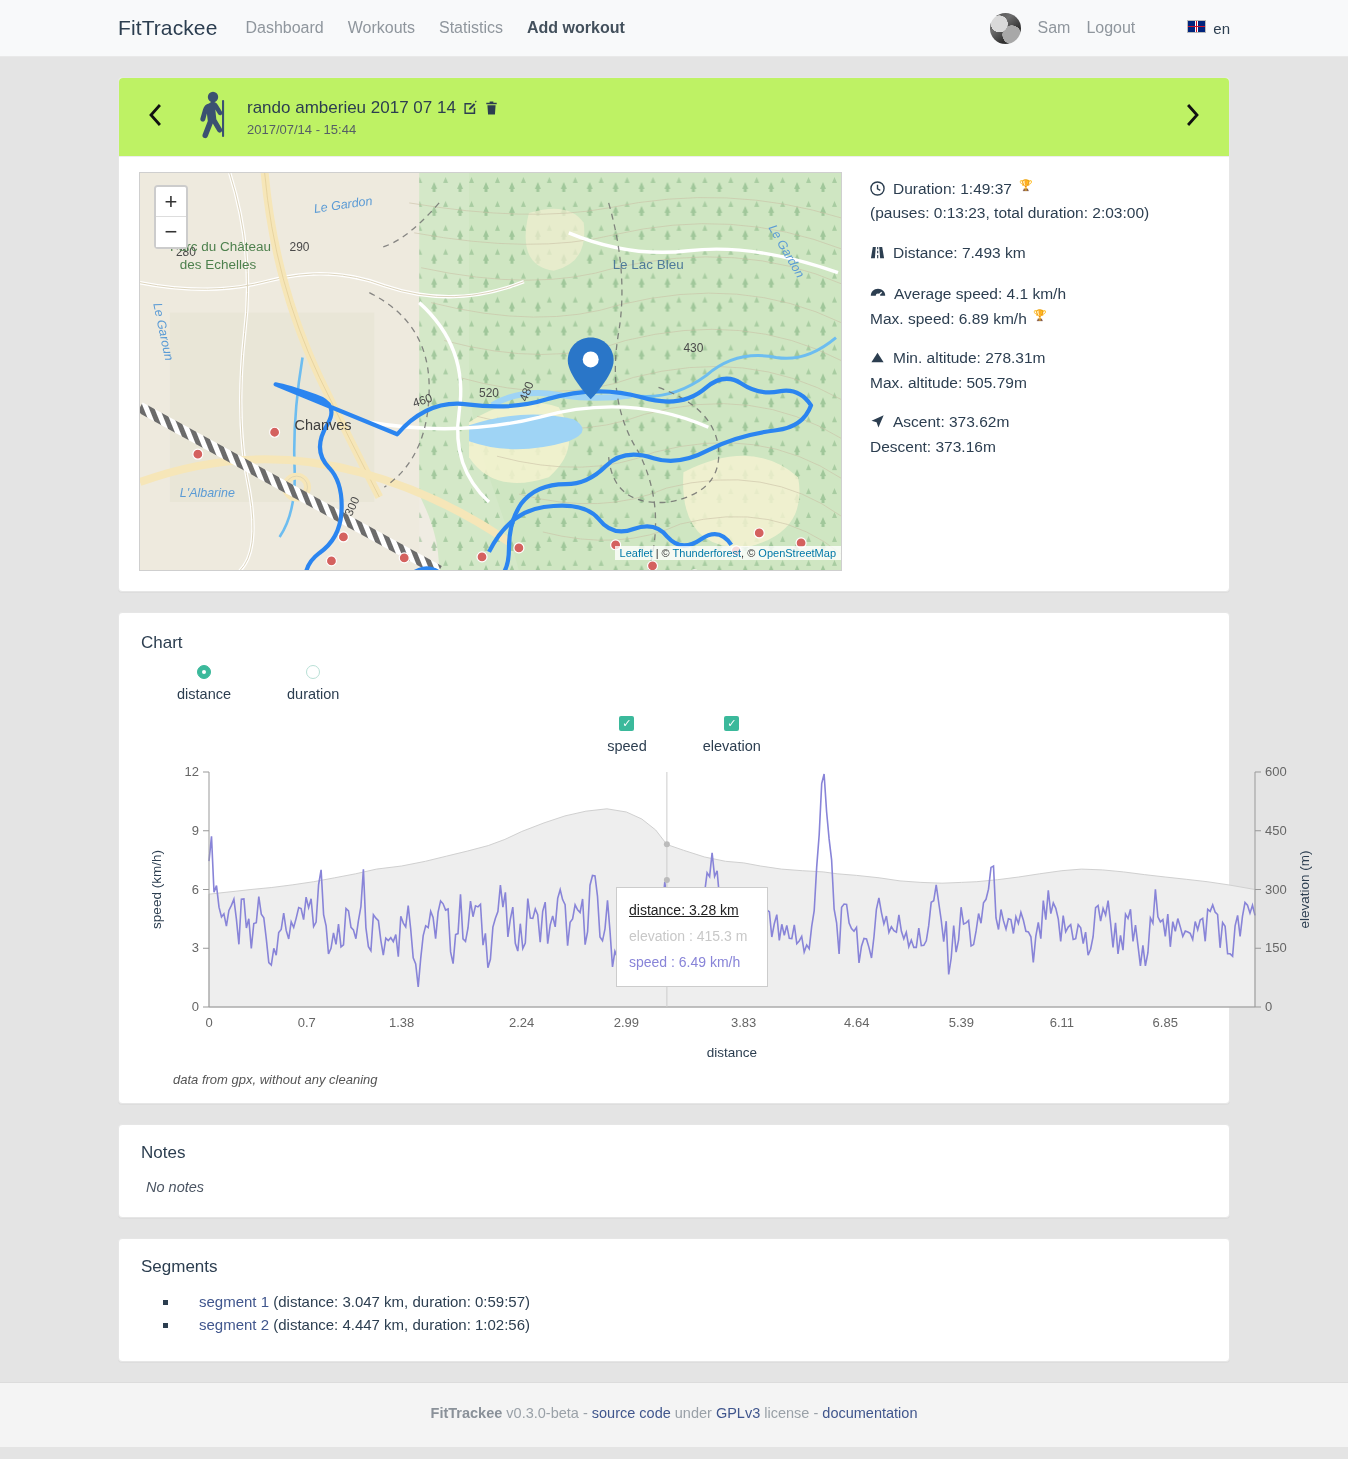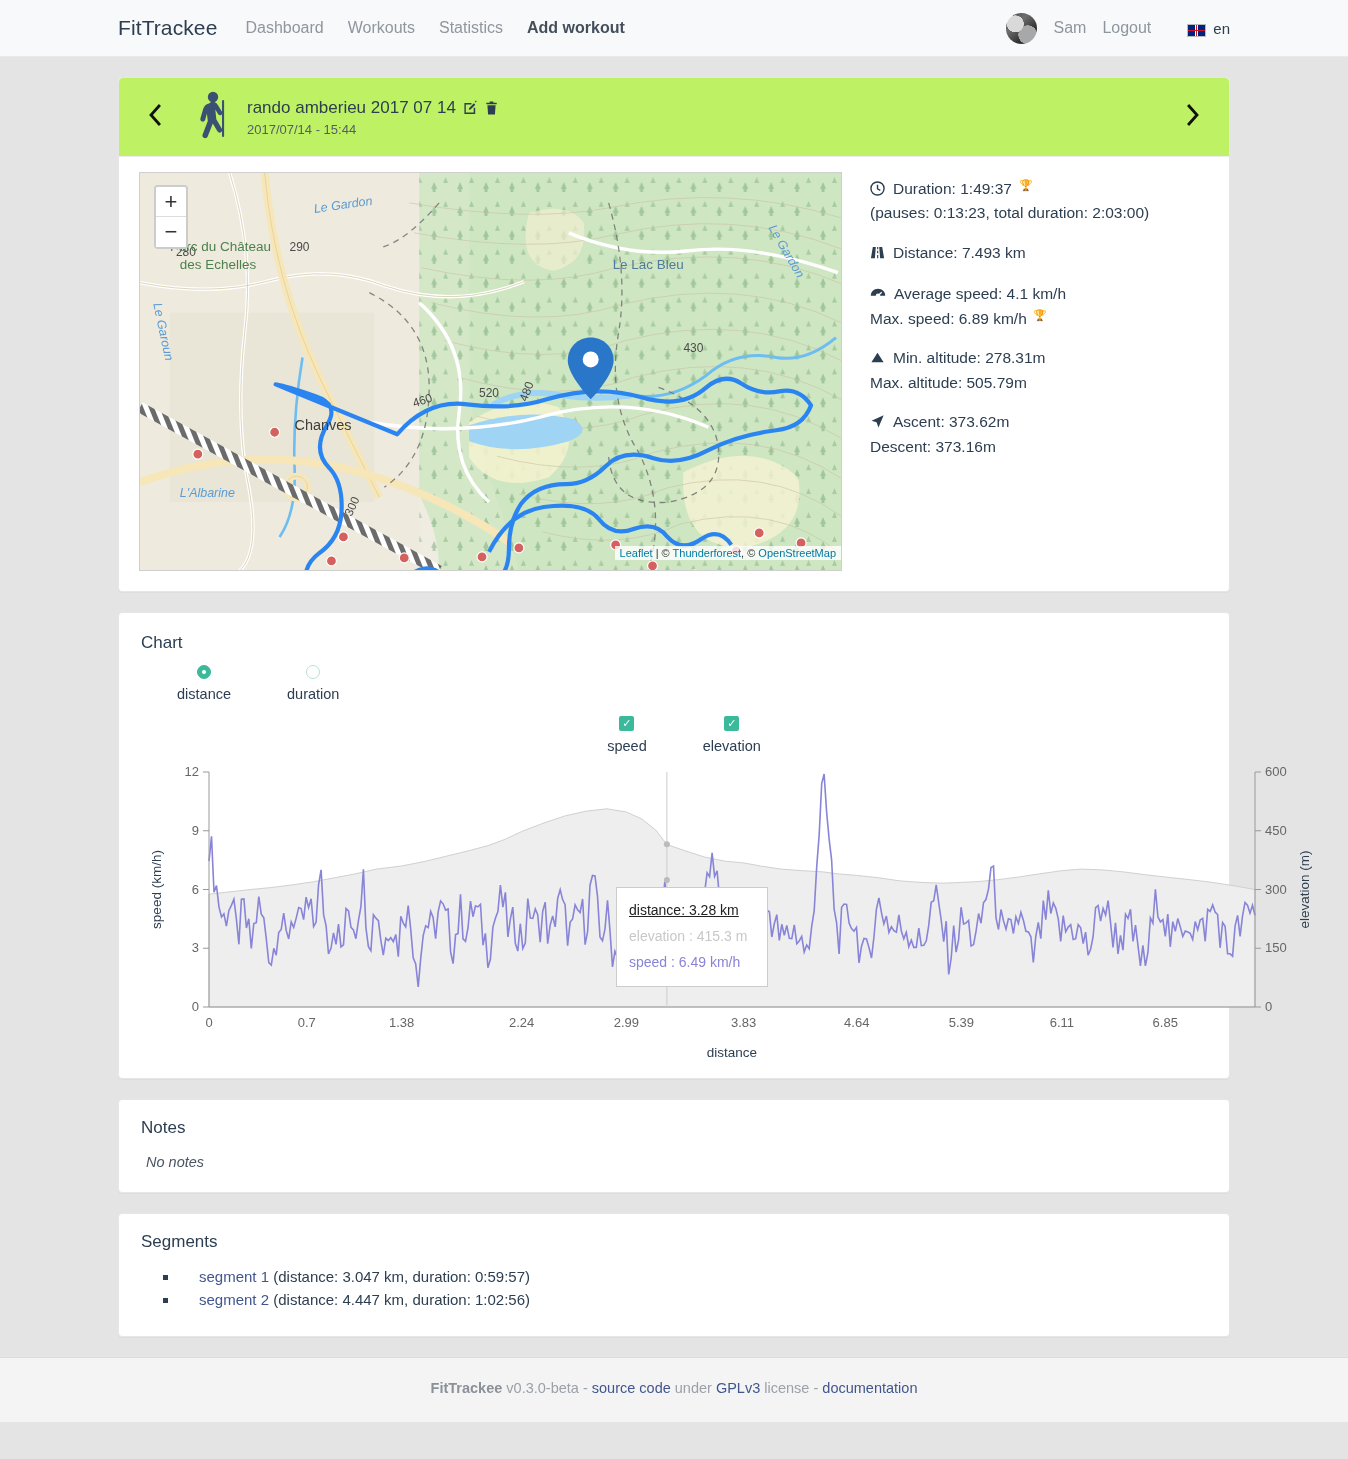--- a/index.html
+++ b/index.html
@@ -26,21 +26,21 @@
   .avatar {
     width: 31px; height: 31px; border-radius: 50%;
     background:
       radial-gradient(circle at 30% 35%, #d9d9d9 0 28%, transparent 29%),
       radial-gradient(circle at 70% 70%, #a8a8a8 0 30%, transparent 31%),
       linear-gradient(140deg,#4a4a4a 0%, #6e6e6e 35%, #2f2f2f 70%, #555 100%);
     border: 0; flex: none;
   }
   .username { font-size: 16px; color:#8f969d; cursor:pointer; }
   .logout { font-size: 16px; color:#8f969d; text-decoration:none; cursor:pointer; }
-  .lang { display:flex; align-items:flex-end; gap:7px; margin-left: 20px; cursor:pointer; }
+  .lang { display:flex; align-items:flex-start; gap:7px; margin-left: 36px; cursor:pointer; }
   .flag {
     width: 19px; height: 13px; flex:none; position: relative; overflow:hidden;
     background:#00247d; border:1px solid #bbb;
   }
   .flag:before {
     content:""; position:absolute; inset:0;
     background:
       linear-gradient(to bottom, transparent 44%, #fff 44% 56%, transparent 56%),
       linear-gradient(to right, transparent 42%, #fff 42% 58%, transparent 58%);
   }
@@ -499,20 +499,21 @@
             <circle cx="525.8780194848525" cy="117.90416666666665" r="3" fill="#bbb"></circle>
           </svg>
 
         <div class="tooltip" style="left:475px; top:125px; width:152px;">
           <div class="tt-distance">distance: 3.28 km</div>
           <div class="tt-elevation">elevation : 415.3 m</div>
           <div class="tt-speed">speed : 6.49 km/h</div>
         </div>
       </div>
 
+      <div class="chart-note">data from gpx, without any cleaning</div>
     </div>
 
     <div class="card simple-card">
       <div class="sec-title">Notes</div>
       <div class="no-notes">No notes</div>
     </div>
 
     <div class="card simple-card">
       <div class="sec-title">Segments</div>
       <ul class="seg-list">

